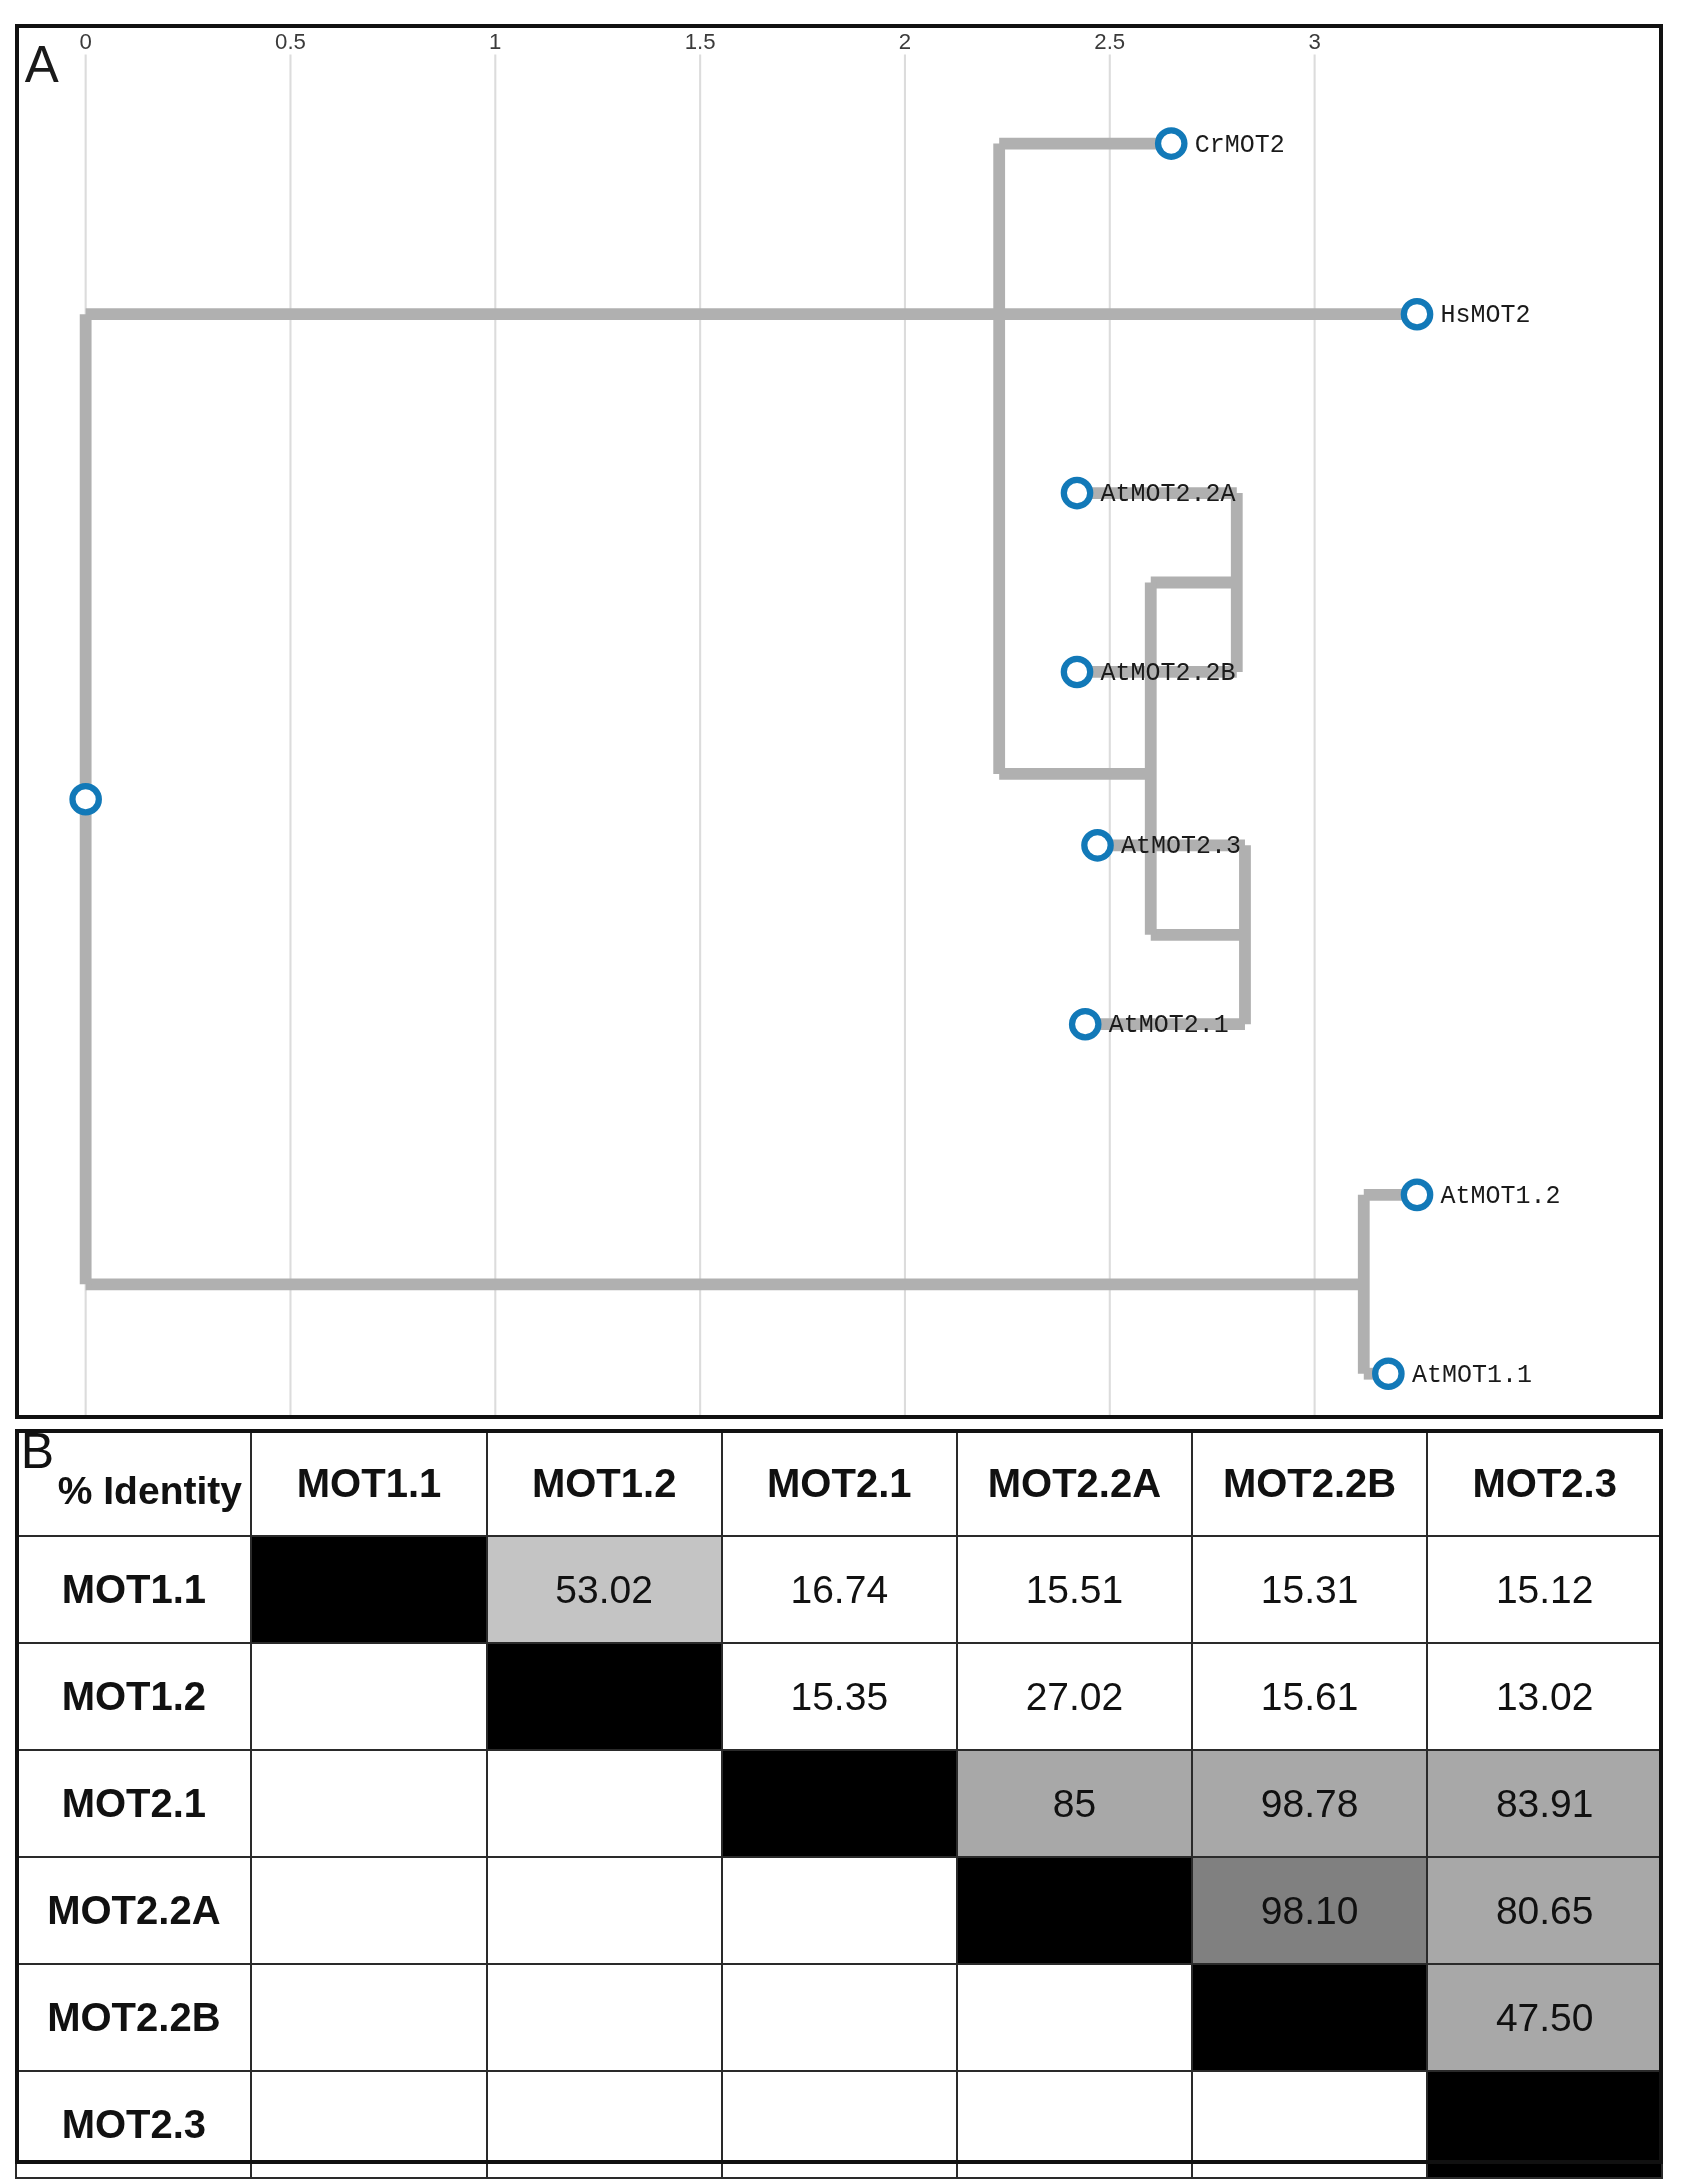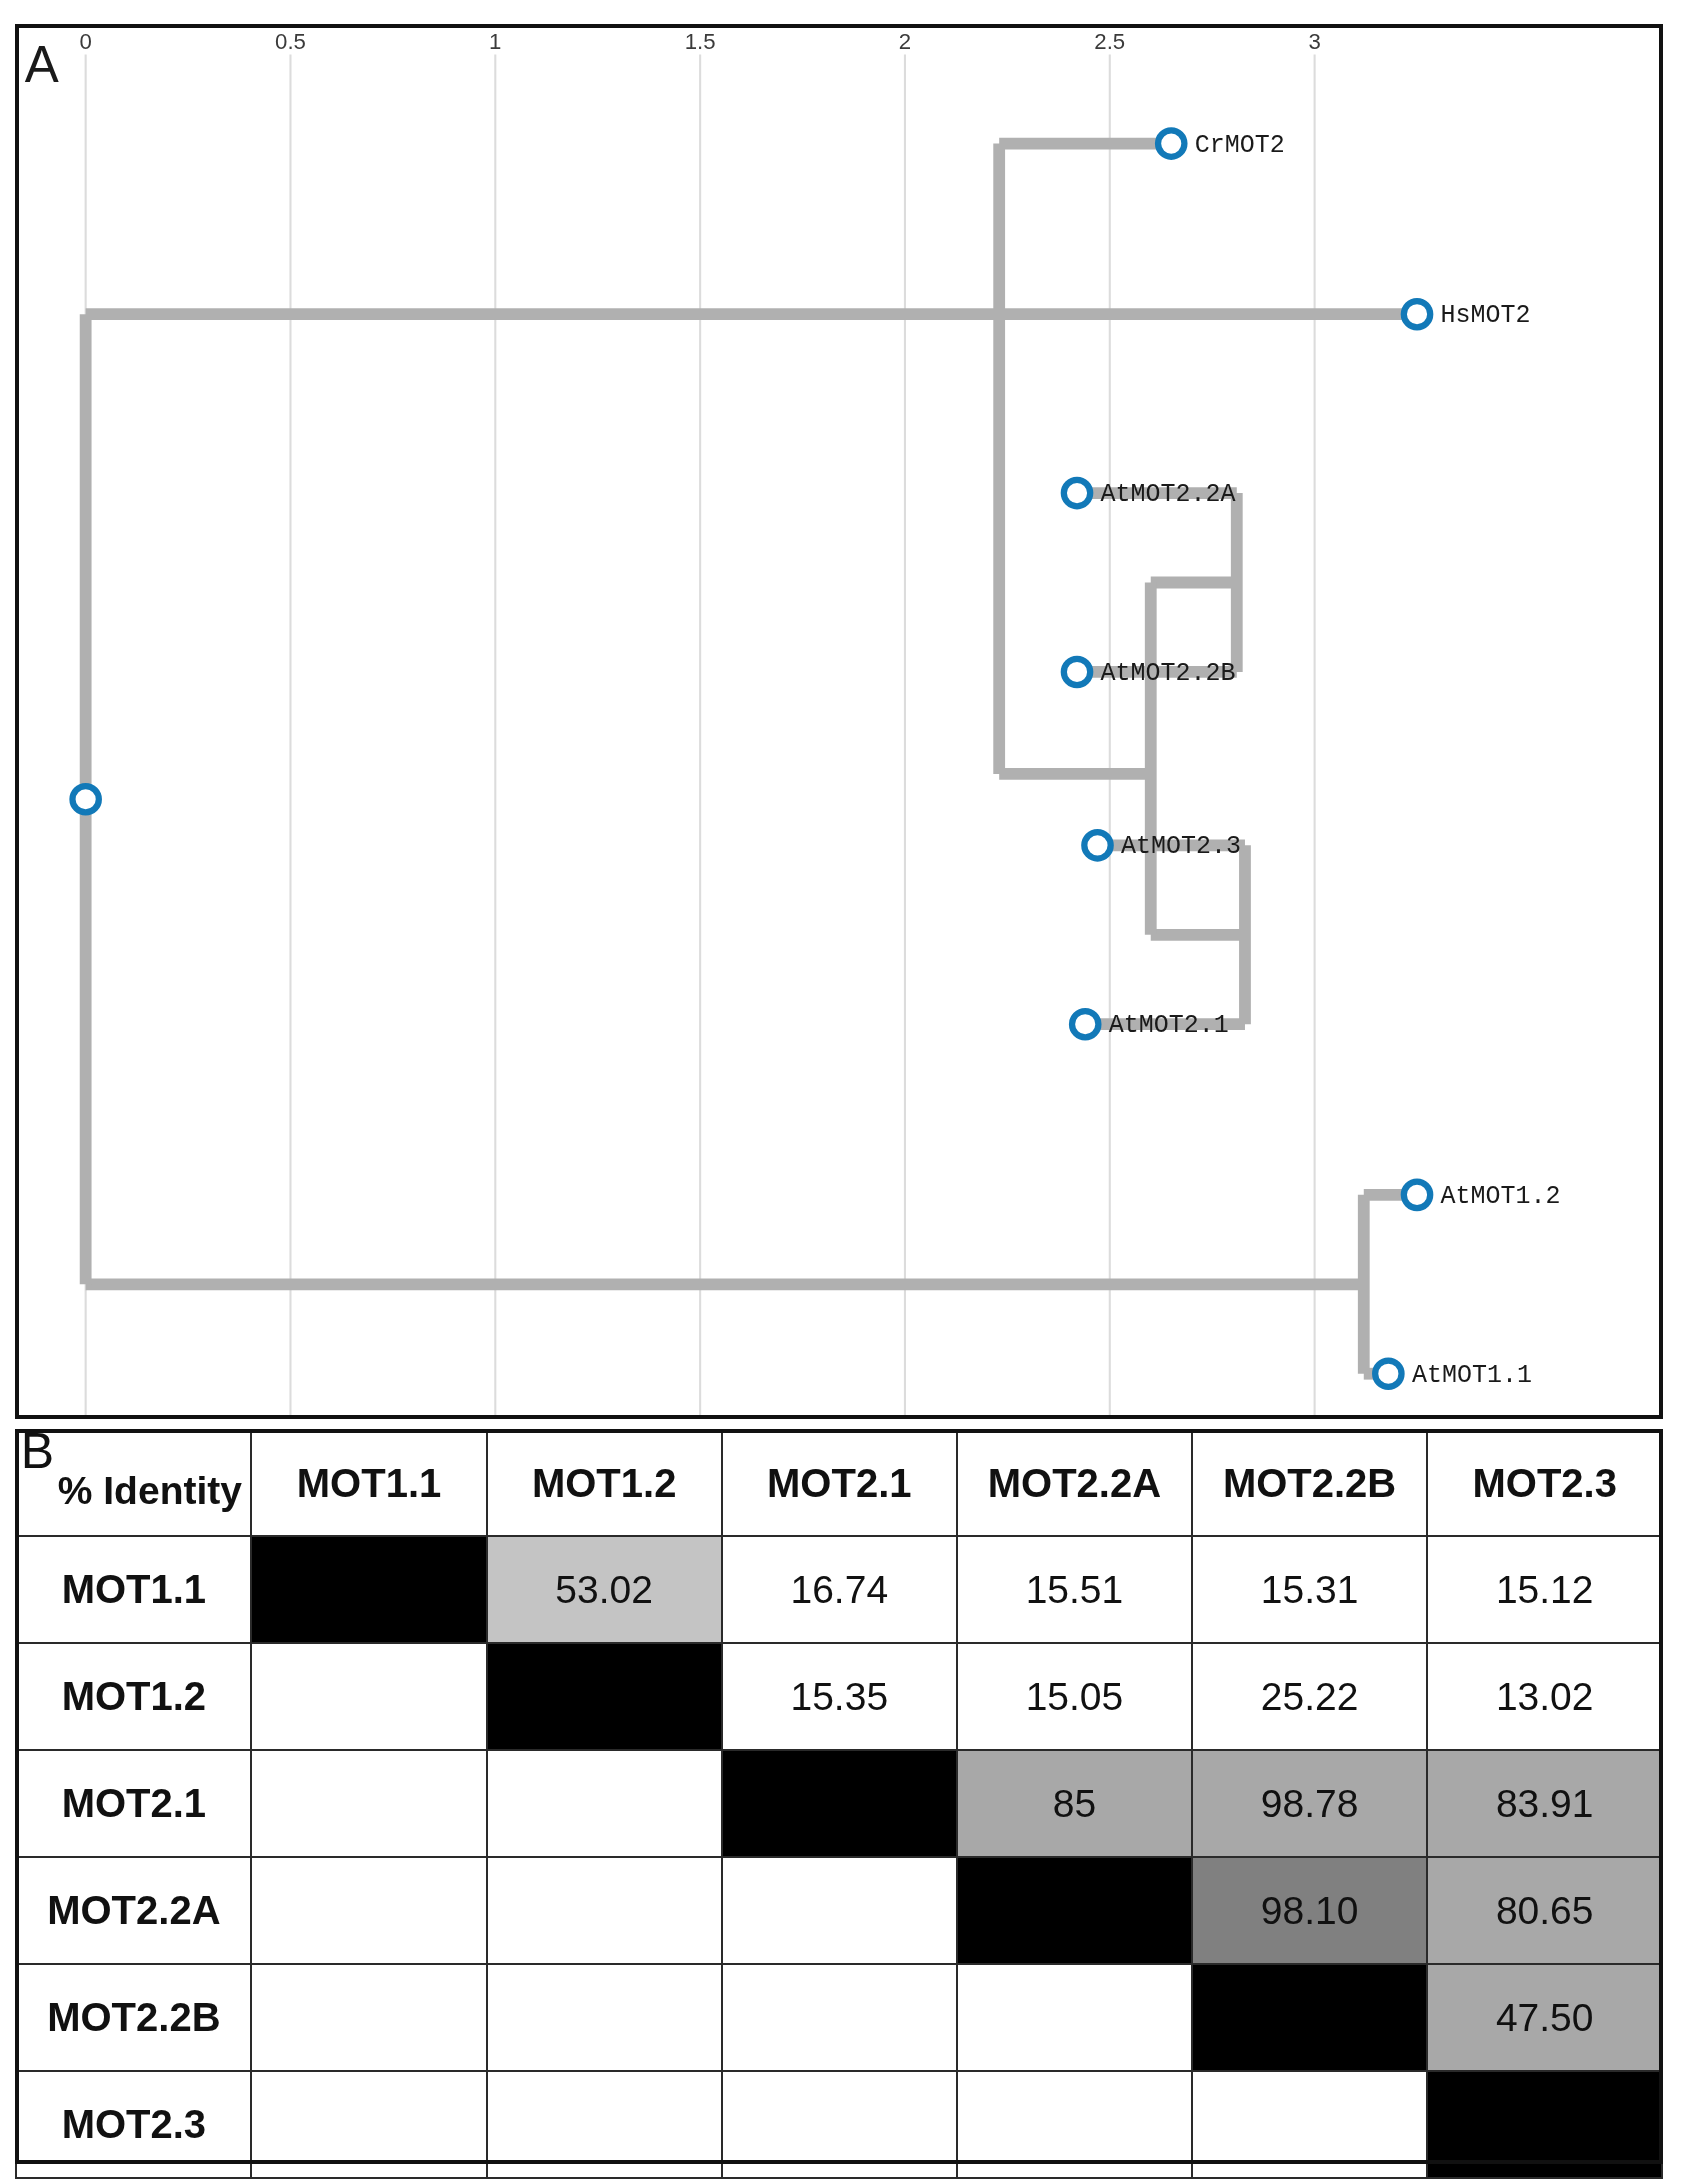--- a/index.html
+++ b/index.html
@@ -140,22 +140,22 @@
             <td class="c-white">16.74</td>
             <td class="c-white">15.51</td>
             <td class="c-white">15.31</td>
             <td class="c-white">15.12</td>
           </tr>
           <tr>
             <th class="rowhead">MOT1.2</th>
             <td class="c-white"></td>
             <td class="c-black"></td>
             <td class="c-white">15.35</td>
-            <td class="c-white">15.05</td>
-            <td class="c-white">25.22</td>
+            <td class="c-white">27.02</td>
+            <td class="c-white">15.61</td>
             <td class="c-white">13.02</td>
           </tr>
           <tr>
             <th class="rowhead">MOT2.1</th>
             <td class="c-white"></td>
             <td class="c-white"></td>
             <td class="c-black"></td>
             <td class="c-mid">85</td>
             <td class="c-mid">98.78</td>
             <td class="c-mid">83.91</td>

